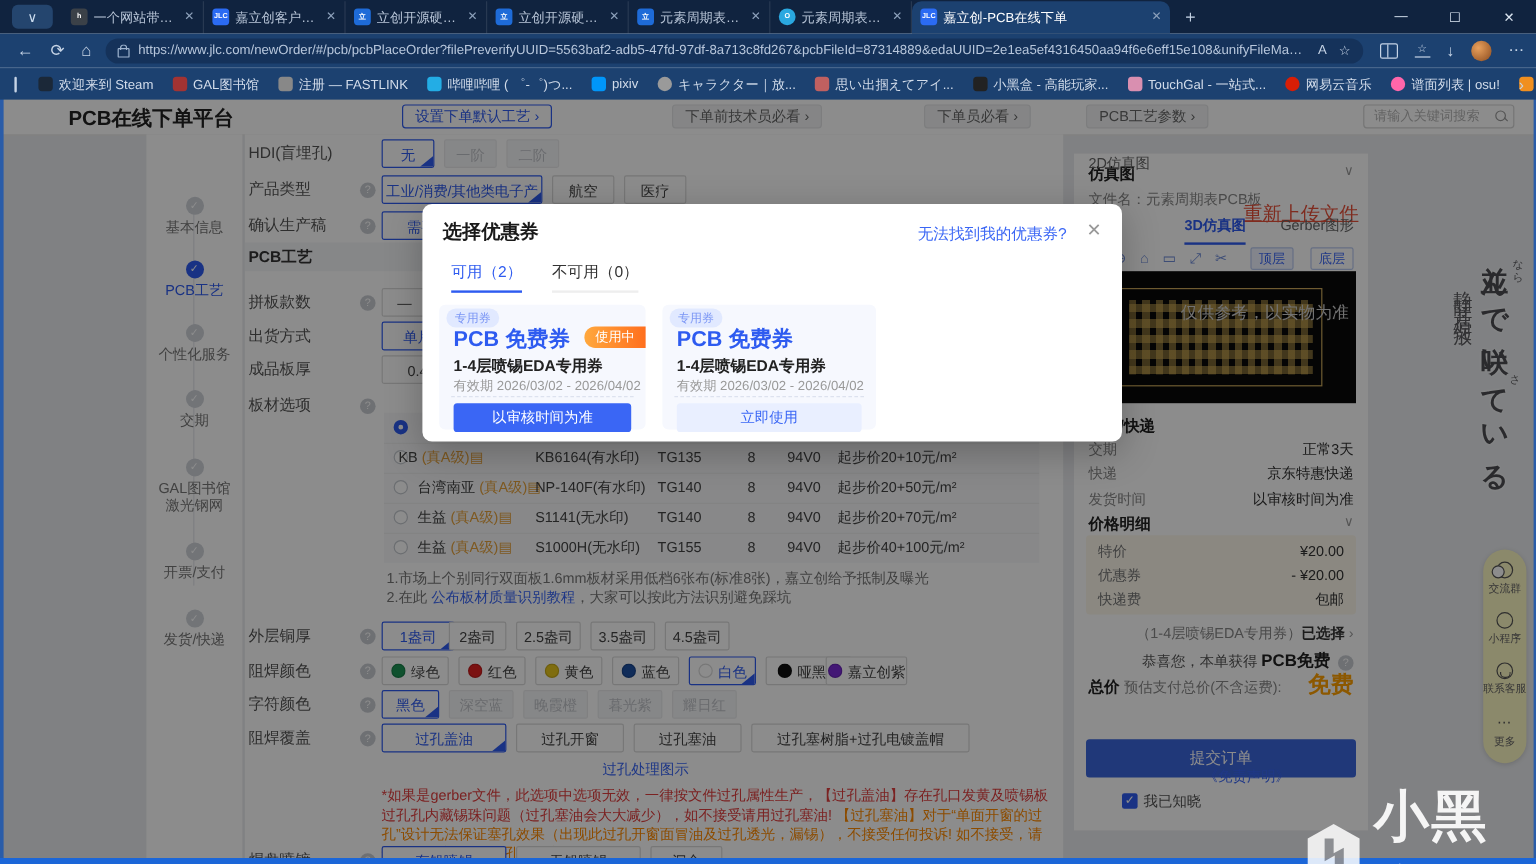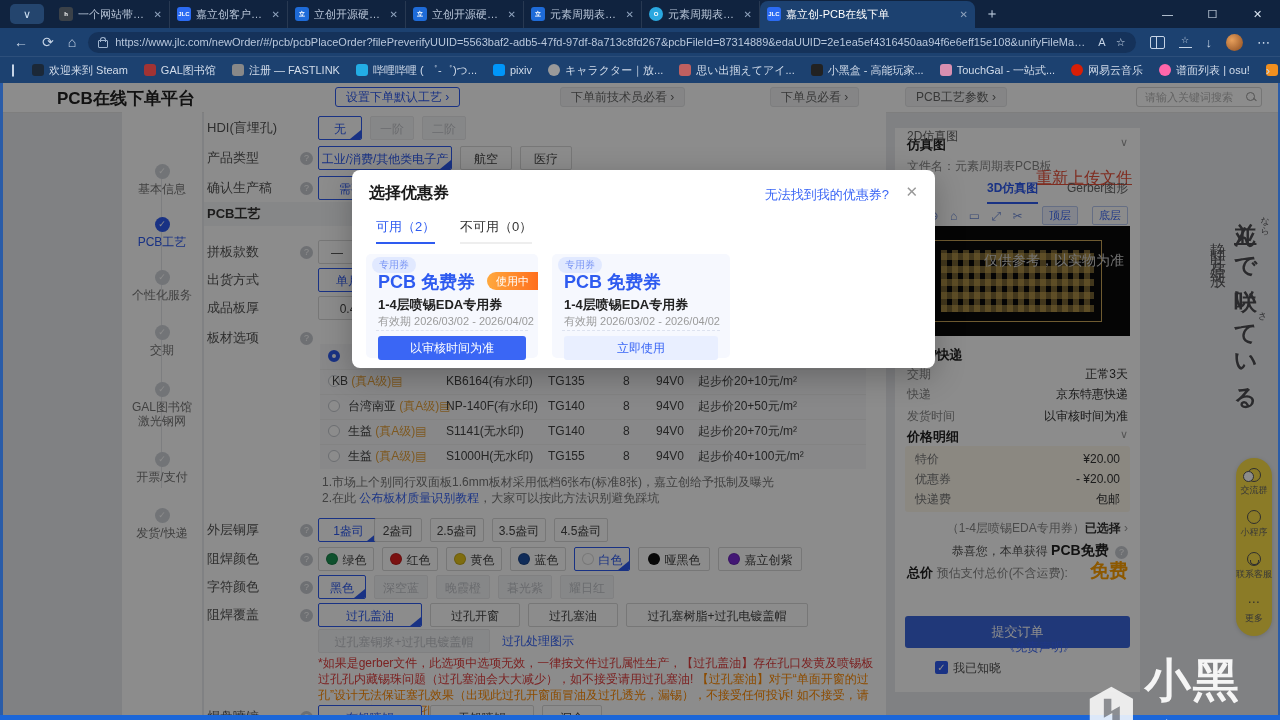--- a/index.html
+++ b/index.html
@@ -92,21 +92,21 @@
   .pricebox{position:absolute;left:10px;top:318px;width:225px;height:66px;background:#fdf8ec;border-radius:3px}
   .prow{position:absolute;left:10px;right:10px;height:22px;font-size:12px;line-height:22px;color:#777}
   .prow b{position:absolute;right:0;color:#333;font-weight:normal}
   .btn-check{position:absolute;left:10px;top:456px;width:225px;height:28px;line-height:28px;text-align:center;border:1px solid #3a66f5;color:#3a66f5;font-size:13px;border-radius:3px;box-sizing:border-box;background:#fff}
   .btn-submit{position:absolute;left:10px;top:488px;width:225px;height:32px;line-height:32px;text-align:center;background:#3b66dc;color:#fff;font-size:13px;border-radius:3px}
   .cbx{position:absolute;left:40px;top:533px;width:13px;height:13px;background:#2e5bf0;border-radius:2px;color:#fff;font-size:10px;text-align:center;line-height:13px}
   
   .v-jp{position:absolute;left:1231px;top:122px;writing-mode:vertical-rl;font-size:23px;font-weight:bold;color:#4e4e52;letter-spacing:5px;text-shadow:0 0 3px rgba(255,255,255,.9)}
   .v-cn{position:absolute;left:1207px;top:148px;writing-mode:vertical-rl;font-size:16px;color:#5c5c60;letter-spacing:6px;text-shadow:0 0 3px rgba(255,255,255,.8)}
   .ruby{position:absolute;font-size:9px;color:#5c5c60}
-  .floatbar{position:absolute;left:1236px;top:376px;width:36px;height:178px;background:#fde047;border-radius:18px;box-shadow:0 1px 4px rgba(0,0,0,.15)}
+  .floatbar{position:absolute;left:1236px;top:376px;width:36px;height:178px;background:#fef9c3;border-radius:18px;box-shadow:0 1px 4px rgba(0,0,0,.15)}
   .fitem{position:absolute;left:0;width:36px;text-align:center;font-size:9px;color:#666}
   .fic{width:14px;height:14px;border:1.5px solid #555;border-radius:50%;margin:0 auto 2px;position:relative;box-sizing:border-box}
   .fic.people::before{content:"";position:absolute;left:-5px;top:2px;width:9px;height:9px;border:1.5px solid #555;border-radius:50%;background:#fff}
   .fic.head::before{content:"";position:absolute;left:2px;top:7px;width:7px;height:4px;border:1.5px solid #555;border-top:none;border-radius:0 0 4px 4px}
   .fic.dots{border:none;font-size:12px;line-height:12px;color:#555;letter-spacing:1px}
   
   .overlay{position:absolute;inset:0;background:rgba(0,0,0,.45);z-index:50}
   .modal{position:absolute;left:352px;top:88px;width:583px;height:198px;background:#fff;border-radius:8px;z-index:60;box-shadow:0 8px 30px rgba(0,0,0,.25)}
   .mtitle{position:absolute;left:17px;top:13px;font-size:16px;font-weight:bold;color:#1a1a1a}
   .mlink{position:absolute;right:46px;top:16px;font-size:13px;color:#3a66f5}
@@ -397,21 +397,21 @@
 
     <div class="frow" style="top:435px">
       <span class="flabel">阻焊颜色</span>
       <span class="help">?</span>
       <span class="opt" style="left:114px;width:56px"><span class="dot" style="background: rgb(28, 148, 84);"></span><span>绿色</span></span>
       <span class="opt" style="left:178px;width:56px"><span class="dot" style="background: rgb(224, 32, 32);"></span><span>红色</span></span>
       <span class="opt" style="left:242px;width:56px"><span class="dot" style="background: rgb(232, 199, 28);"></span><span>黄色</span></span>
       <span class="opt" style="left:306px;width:56px"><span class="dot" style="background: rgb(30, 80, 162);"></span><span>蓝色</span></span>
       <span class="opt sel" style="left:370px;width:56px"><span class="dot" style="background: rgb(255, 255, 255);"></span><span>白色</span></span>
       <span class="opt" style="left:434px;width:72px"><span class="dot" style="background: rgb(16, 16, 16);"></span><span>哑黑色</span></span>
-      <span class="opt" style="left:514px;width:84px"><span class="dot" style="background: rgb(123, 43, 214);"></span><span>嘉立创紫</span></span>
+      <span class="opt" style="left:484px;width:68px"><span class="dot" style="background: rgb(123, 43, 214);"></span><span>嘉立创紫</span></span>
     </div>
 
     <div class="frow" style="top:463px">
       <span class="flabel">字符颜色</span>
       <span class="help">?</span>
       <span class="opt sel" style="left:114px;width:48px">黑色</span>
       <span class="opt dis" style="left:170px;width:54px">深空蓝</span>
       <span class="opt dis" style="left:232px;width:54px">晚霞橙</span>
       <span class="opt dis" style="left:294px;width:54px">暮光紫</span>
       <span class="opt dis" style="left:356px;width:54px">耀日红</span>
@@ -420,21 +420,20 @@
     <div class="frow" style="top:491px">
       <span class="flabel">阻焊覆盖</span>
       <span class="help">?</span>
       <span class="opt sel" style="left:114px;width:104px">过孔盖油</span>
       <span class="opt" style="left:226px;width:90px">过孔开窗</span>
       <span class="opt" style="left:324px;width:90px">过孔塞油</span>
       <span class="opt" style="left:422px;width:182px">过孔塞树脂+过孔电镀盖帽</span>
     </div>
 
     <div class="frow" style="top:517px">
-      <span class="opt dis" style="left:114px;width:172px">过孔塞铜浆+过孔电镀盖帽</span>
       <span class="blue" style="position:absolute;left:298px;line-height:24px;font-size:12px">过孔处理图示</span>
     </div>
 
     <div class="warn" style="top:543px">
       <span class="wred">*如果是gerber文件，此选项中选项无效，一律按文件过孔属性生产，【过孔盖油】存在孔口发黄及喷锡板过孔孔内藏锡珠问题（过孔塞油会大大减少），如不接受请用过孔塞油!</span>
       <span class="worange">【过孔塞油】对于“单面开窗的过孔”设计无法保证塞孔效果（出现此过孔开窗面冒油及过孔透光，漏锡），不接受任何投诉! 如不接受，请选【过孔塞树脂+过孔电镀盖帽】</span>
       <span class="help" style="position:static;display:inline-block;margin-left:3px">?</span>
     </div>
 
     <div class="frow" style="top:593px">

